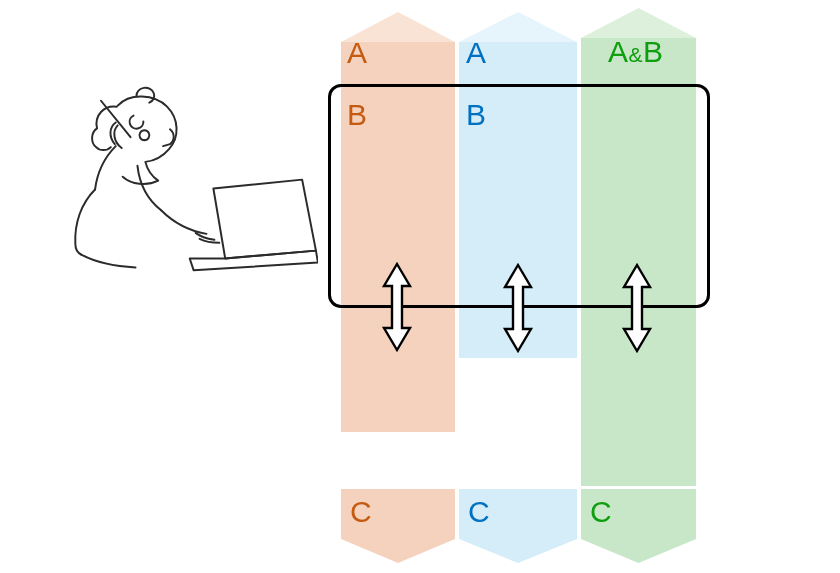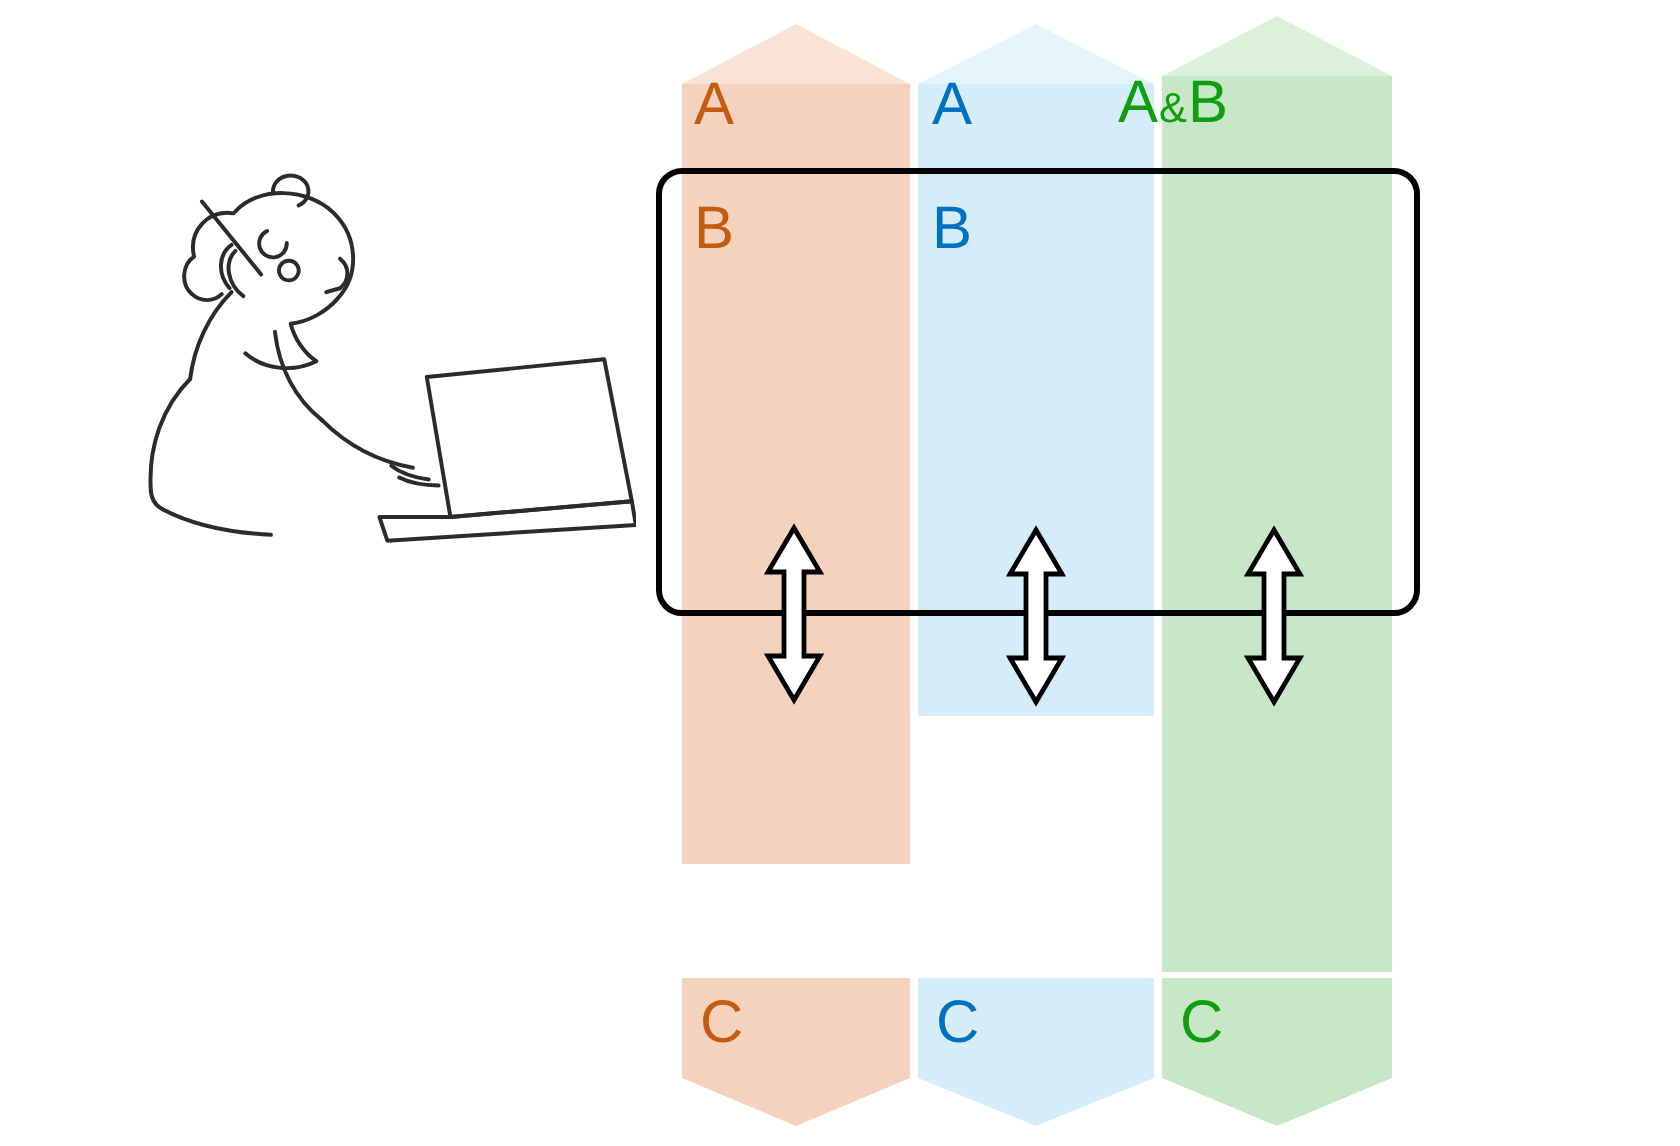--- a/index.html
+++ b/index.html
@@ -16,21 +16,21 @@
 
   
   .frame { position:absolute; left:328px; top:84px; width:382px; height:224px;
            border:3px solid #000; border-radius:13px; background:transparent; }
 
   
   .lbl { position:absolute; font-size:30px; line-height:1; color:var(--txt); letter-spacing:0.5px; }
   .amp { font-size:21px; }
   .lblA0 { left:347px; top:38px; }
   .lblA1 { left:466px; top:38px; }
-  .lblA2 { left:559px; top:37px; }
+  .lblA2 { left:608px; top:37px; }
   .lblB0 { left:347px; top:100px; }
   .lblB1 { left:466px; top:100px; }
 
   
   .cbox { position:absolute; top:489px; height:74px; background:var(--fill);
           clip-path:polygon(0 0, 100% 0, 100% calc(100% - 24px), 50% 100%, 0 calc(100% - 24px)); }
   .cbox0 { left:341px; width:114px; }
   .cbox1 { left:459px; width:118px; }
   .cbox2 { left:581px; width:115px; }
   .clbl { position:absolute; left:9px; top:8px; font-size:30px; line-height:1; color:var(--txt); }

